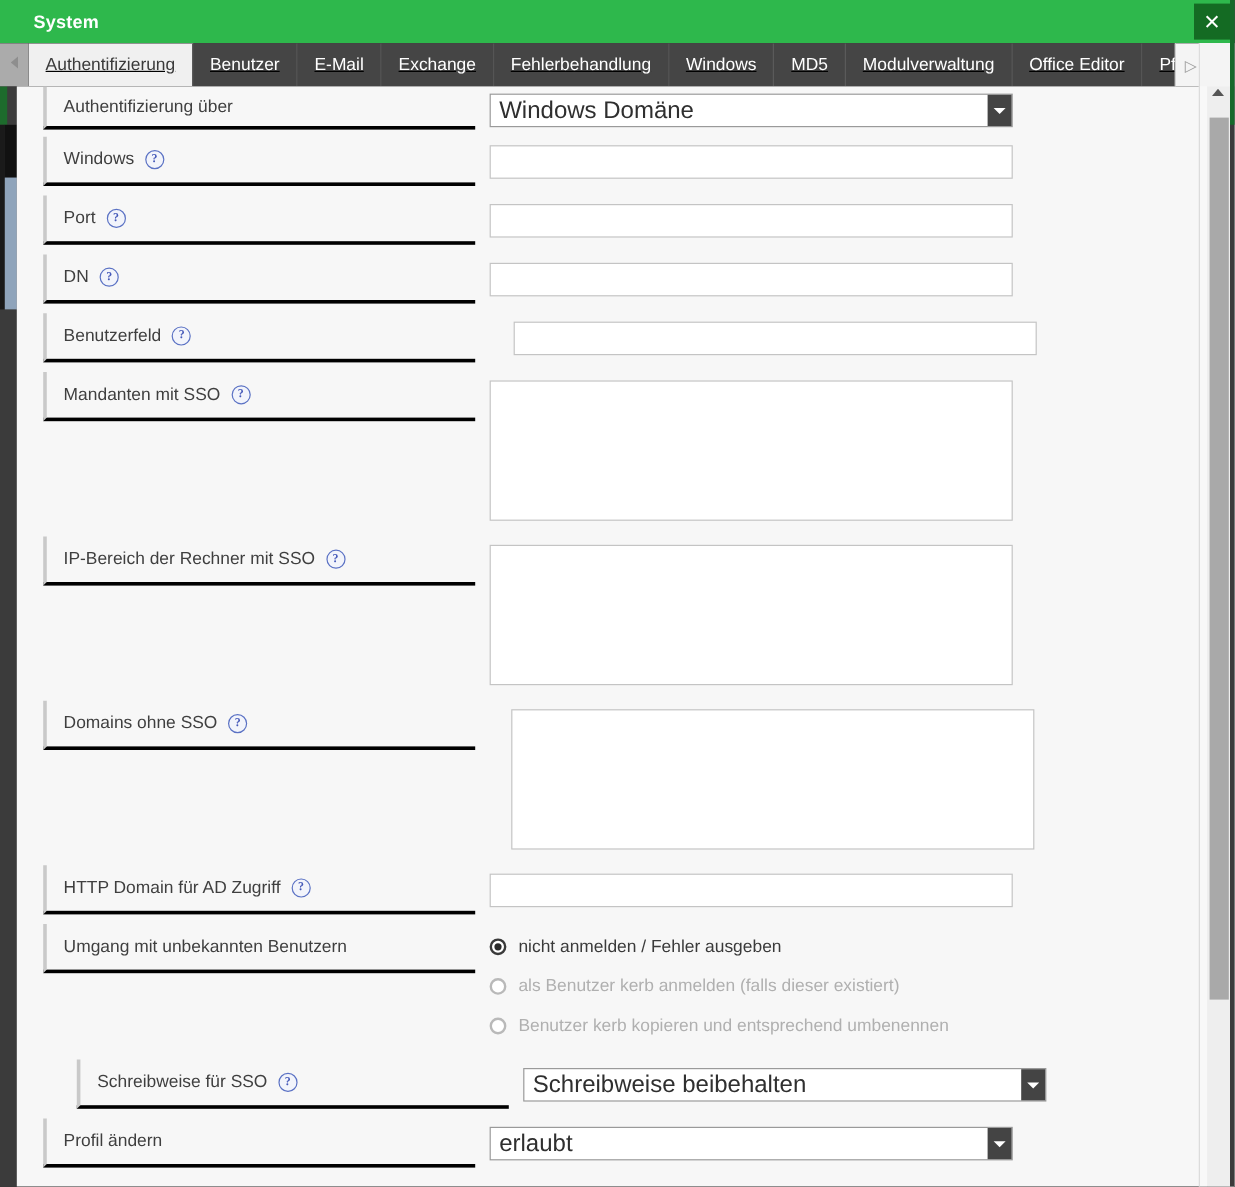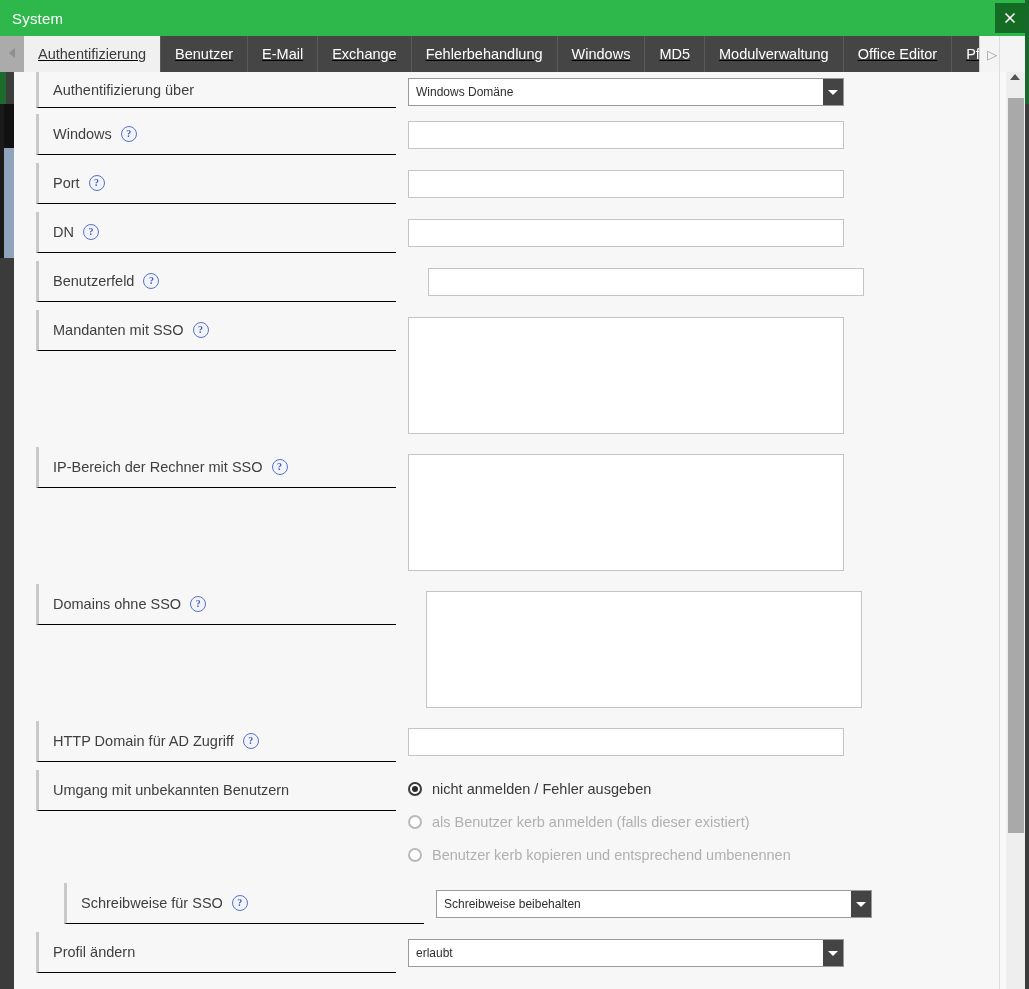--- a/index.html
+++ b/index.html
@@ -44,22 +44,23 @@
     position: absolute;
     left: 0; top: 0;
     width: 1029px; height: 36px;
     background: #2eb84c;
     display: flex;
     align-items: center;
   }
   .titlebar .title {
     color: #ffffff;
     font-size: 15px;
-    margin-left: 12px;
+    margin-left: 28px;
     letter-spacing: 0.2px;
+    font-weight: bold;
   }
   .titlebar .spacer { flex: 1; }
   .close-btn {
     width: 30px; height: 30px;
     margin-right: 4px;
     background: #146b23;
     display: flex;
     align-items: center;
     justify-content: center;
     cursor: pointer;
@@ -141,21 +142,21 @@
     align-items: flex-start;
     padding-left: 8px;
   }
   .label-cell {
     width: 360px;
     flex: 0 0 360px;
     position: relative;
     box-sizing: border-box;
     padding: 10px 0 10px 14px;
     border-left: 3px solid #c9c9c9;
-    border-bottom: 1px solid #000000;
+    border-bottom: 3px solid #000000;
     margin-left: 14px;
     display: flex;
     align-items: center;
     min-height: 28px;
   }
   .label-cell .ltext {
     font-size: 14.5px;
     color: #3f3f3f;
   }
   .help-icon {
@@ -212,21 +213,21 @@
     width: 436px;
     height: 28px;
     border: 1px solid #9a9a9a;
     background: #ffffff;
     box-sizing: border-box;
     display: flex;
     align-items: center;
     cursor: pointer;
   }
   .select-wrap .sel-text {
-    font-size: 12px;
+    font-size: 20px;
     color: #2f2f2f;
     padding-left: 7px;
     flex: 1;
     white-space: nowrap;
     overflow: hidden;
   }
   .select-wrap .sel-btn {
     width: 20px;
     height: 26px;
     background: #444444;

